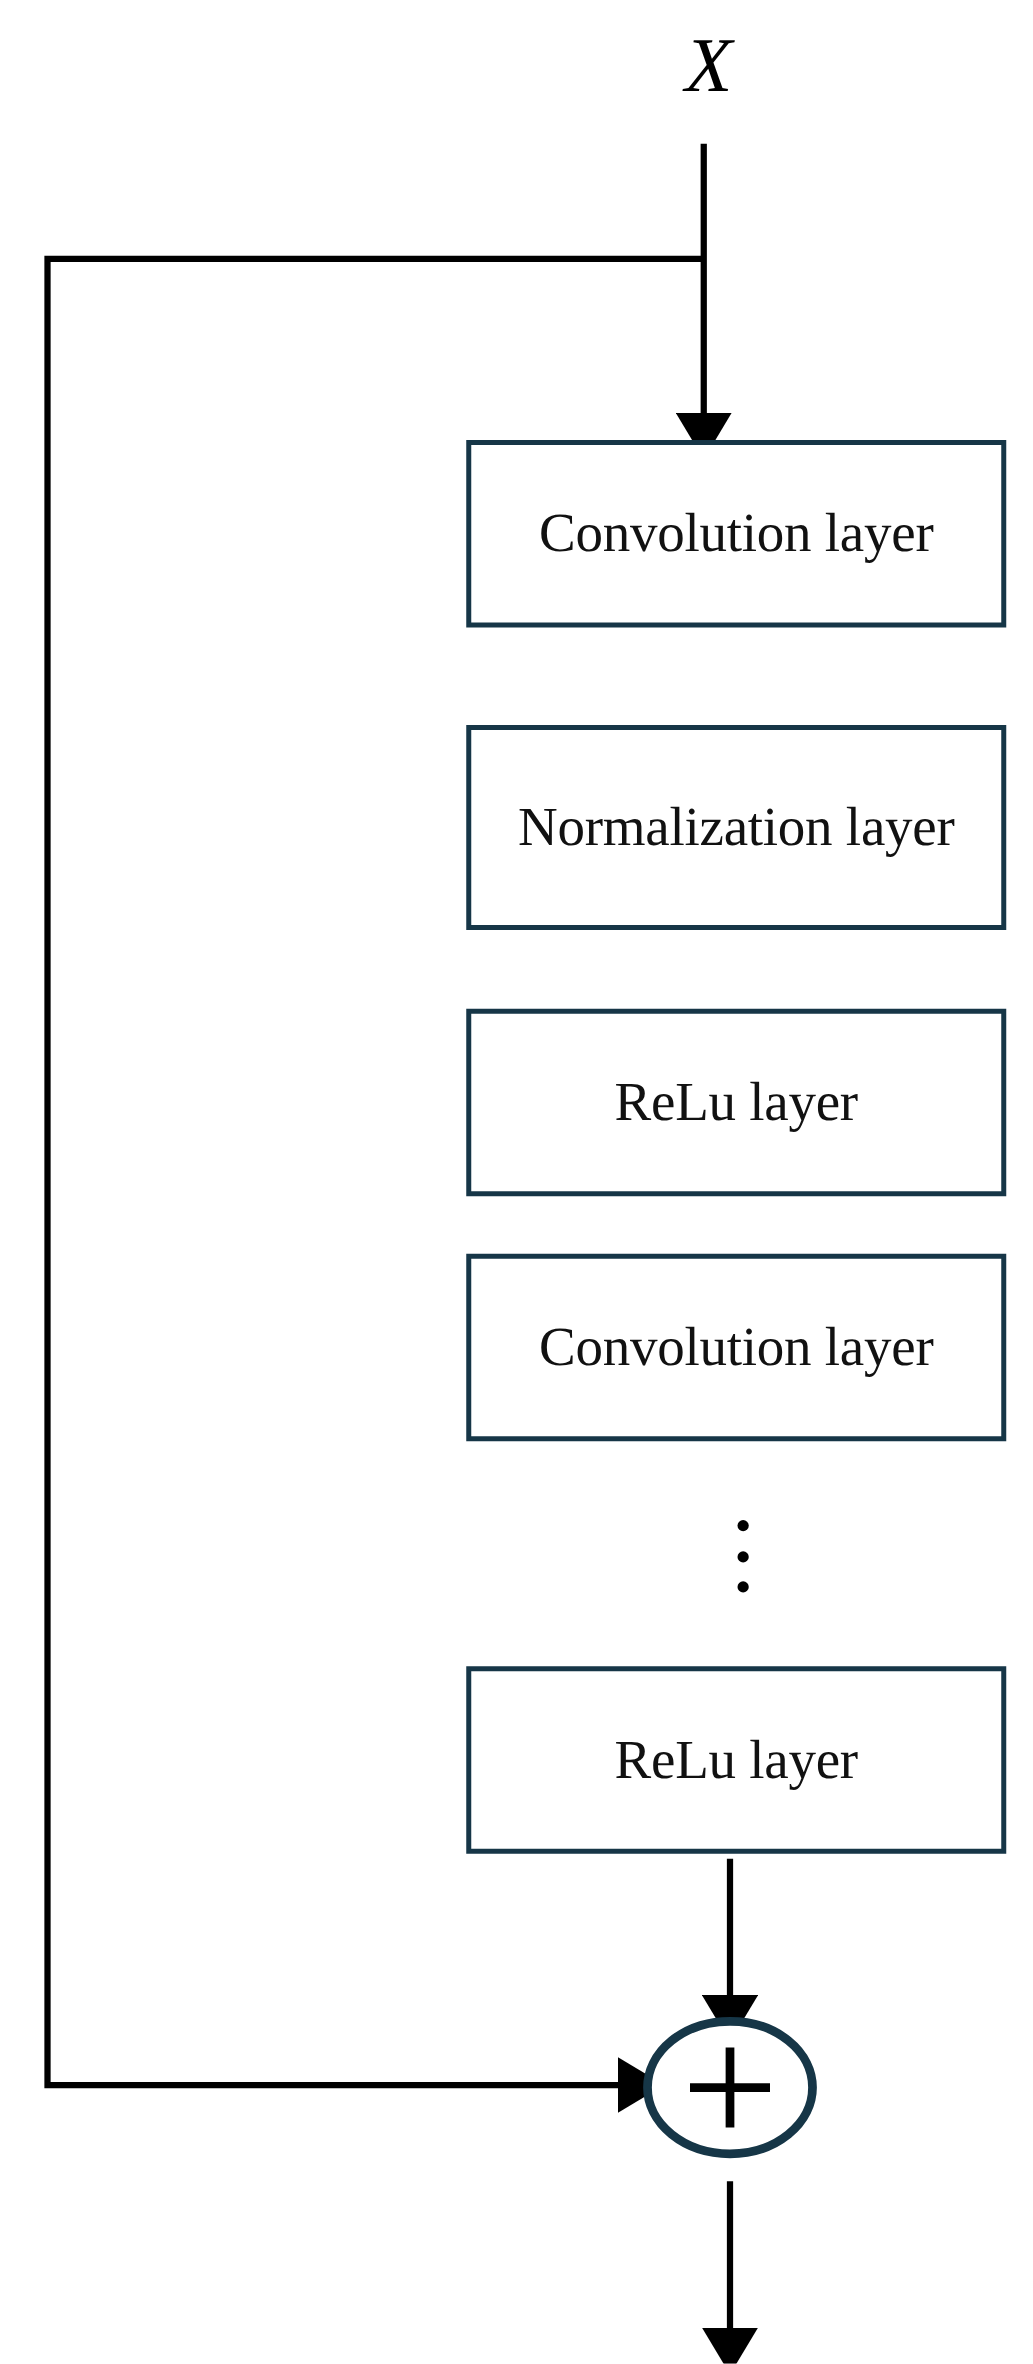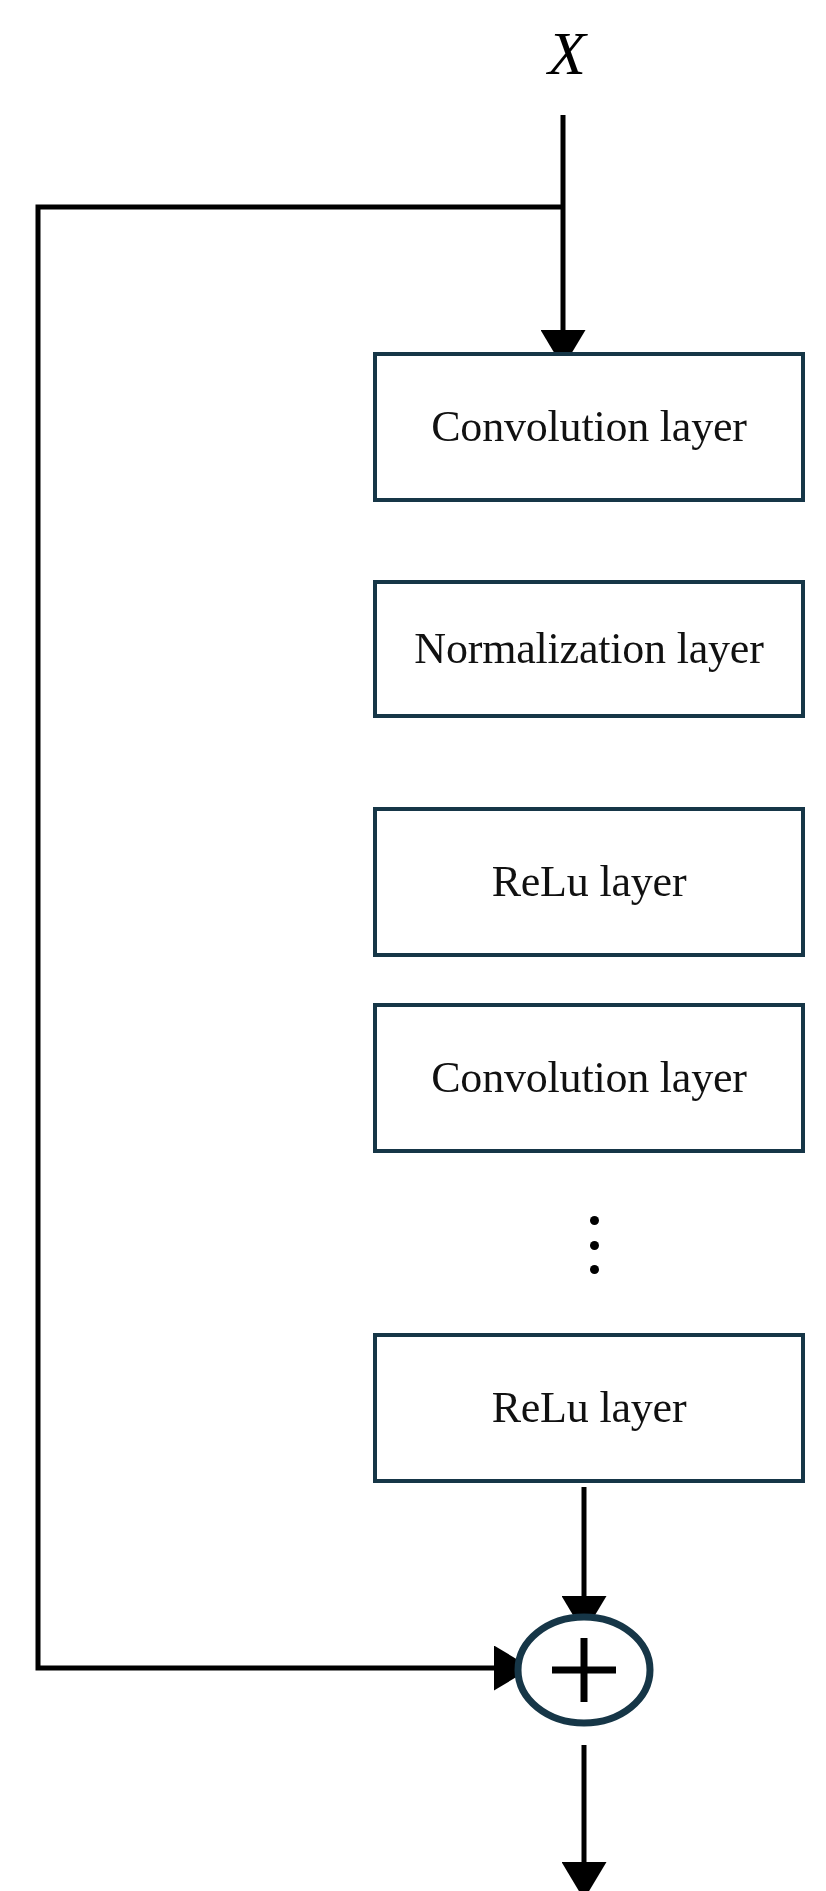--- a/index.html
+++ b/index.html
@@ -90,21 +90,21 @@
 
     <line x1="584" y1="1745" x2="584" y2="1868" stroke="#000000" stroke-width="5" marker-end="url(#arrowhead)"></line>
   </svg>
 
   <div class="input-label" style="left: 548px; top: 22px;">X</div>
 
   <div class="node-box" style="left:373px; top:352px; width:432px; height:150px;">
     <span class="node-label">Convolution layer</span>
   </div>
 
-  <div class="node-box" style="left:373px; top:580px; width:432px; height:138px;">
+  <div class="node-box" style="left:373px; top:580px; width:432px; height:164px;">
     <span class="node-label">Normalization layer</span>
   </div>
 
   <div class="node-box" style="left:373px; top:807px; width:432px; height:150px;">
     <span class="node-label">ReLu layer</span>
   </div>
 
   <div class="node-box" style="left:373px; top:1003px; width:432px; height:150px;">
     <span class="node-label">Convolution layer</span>
   </div>

